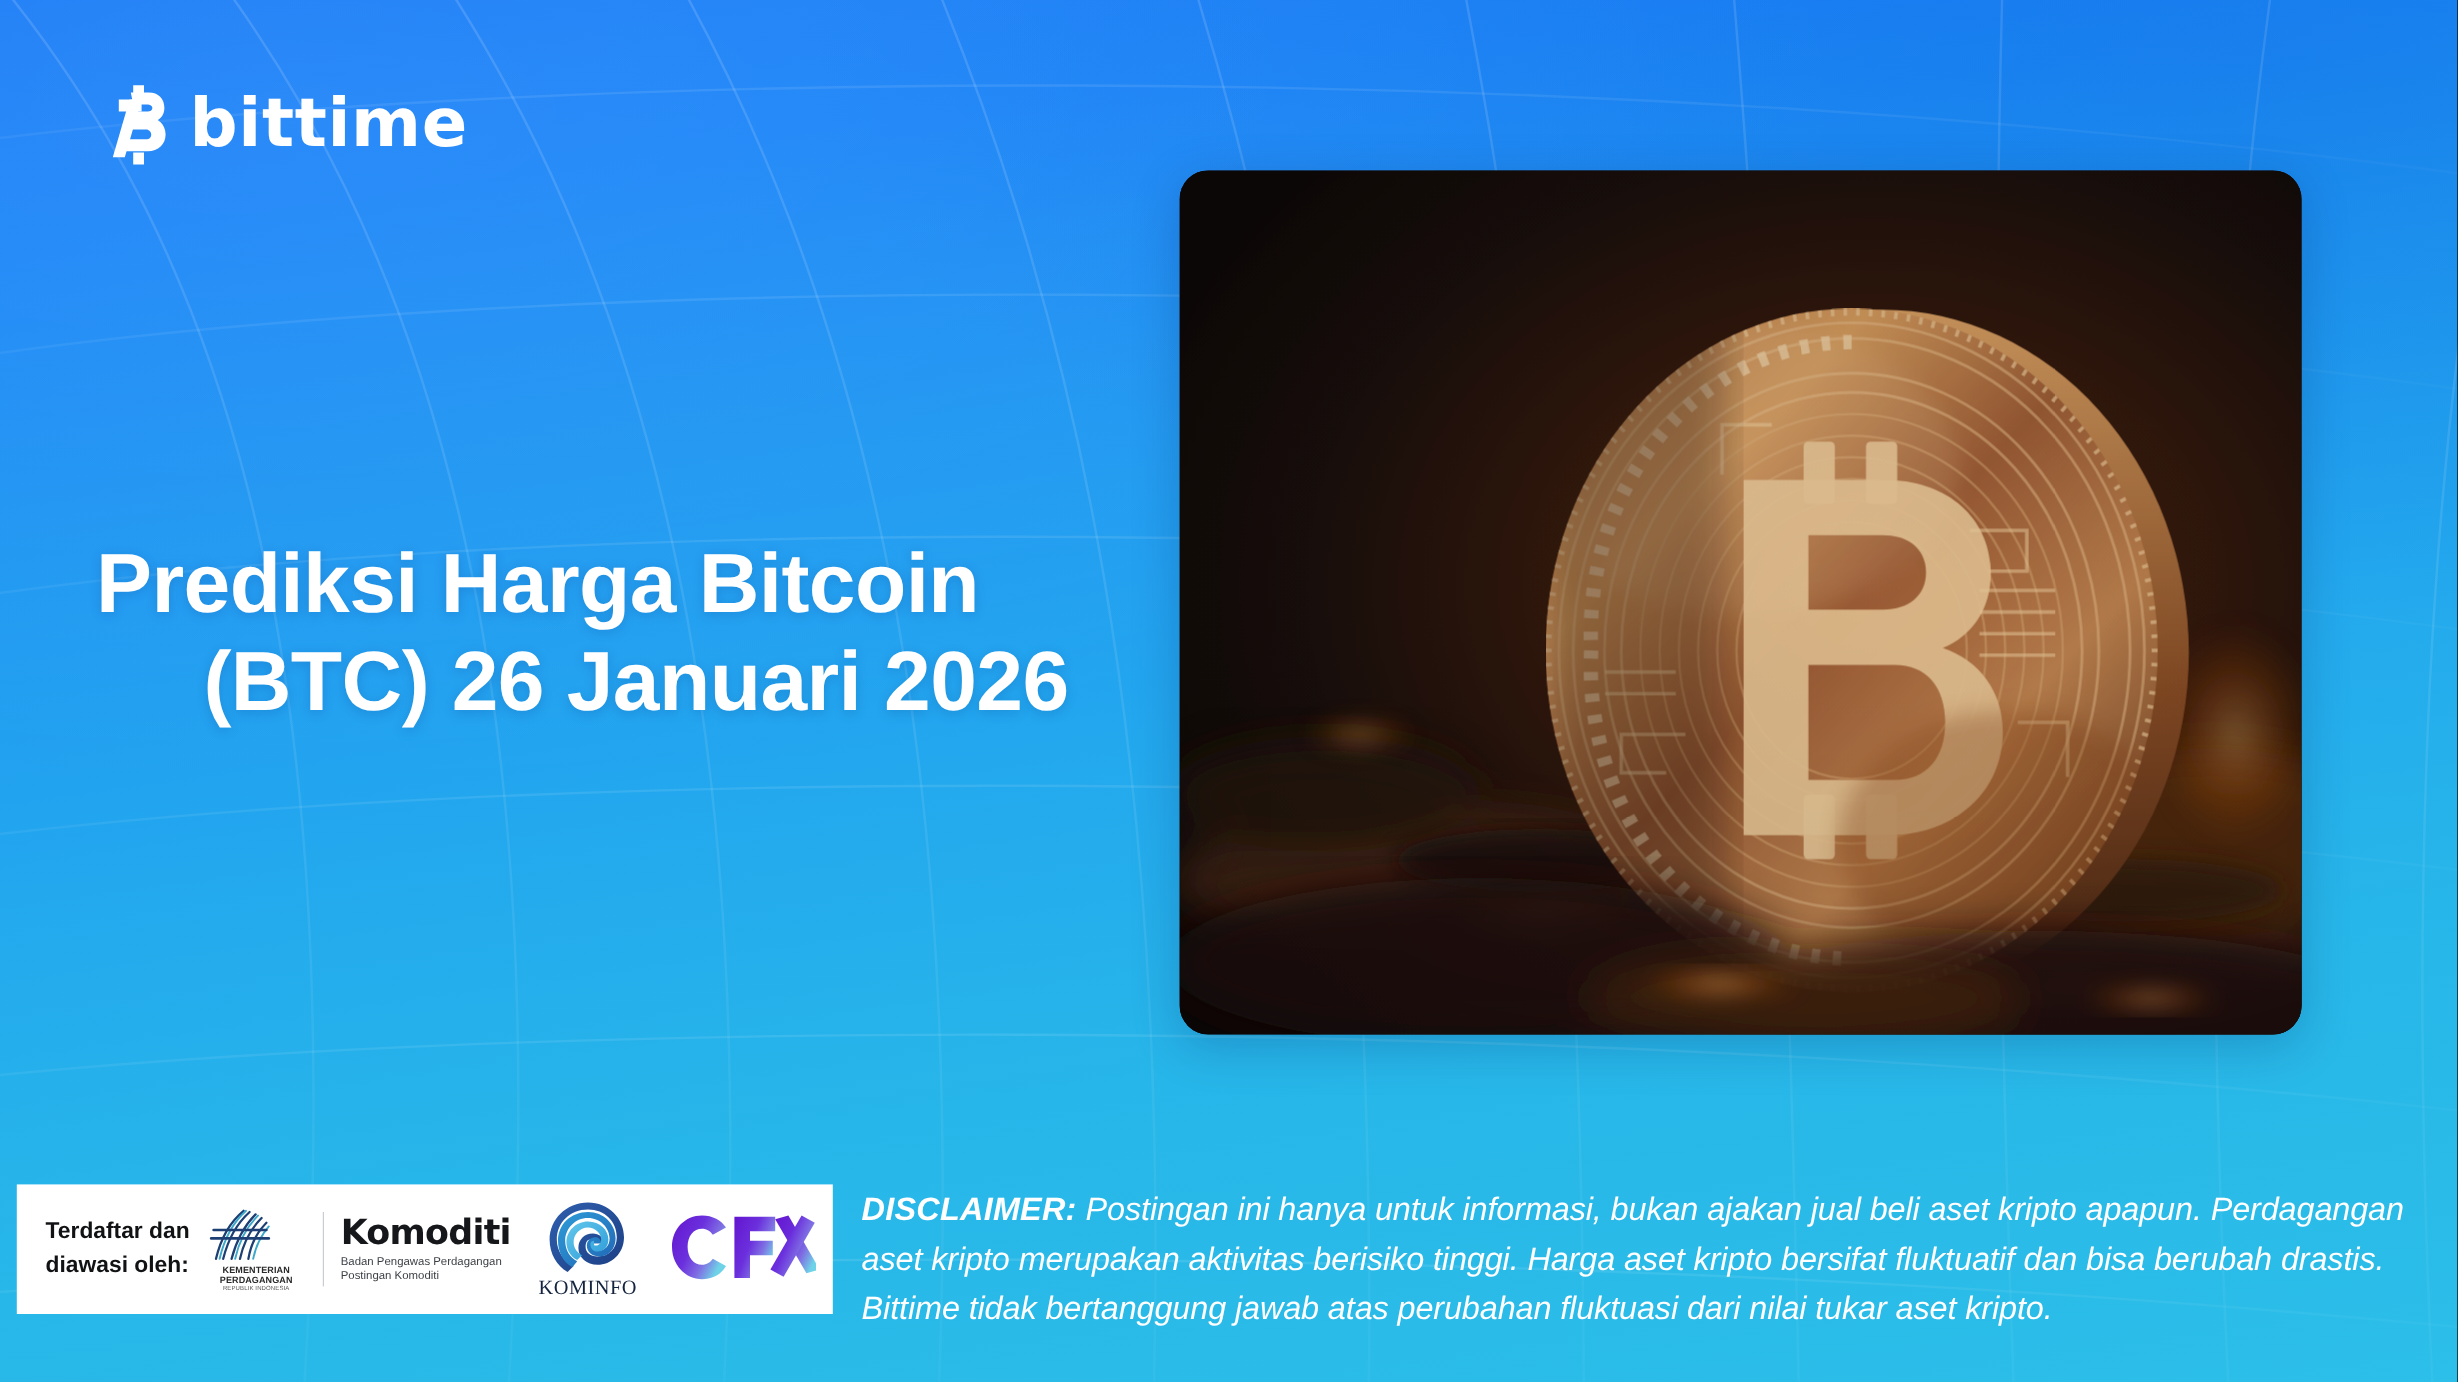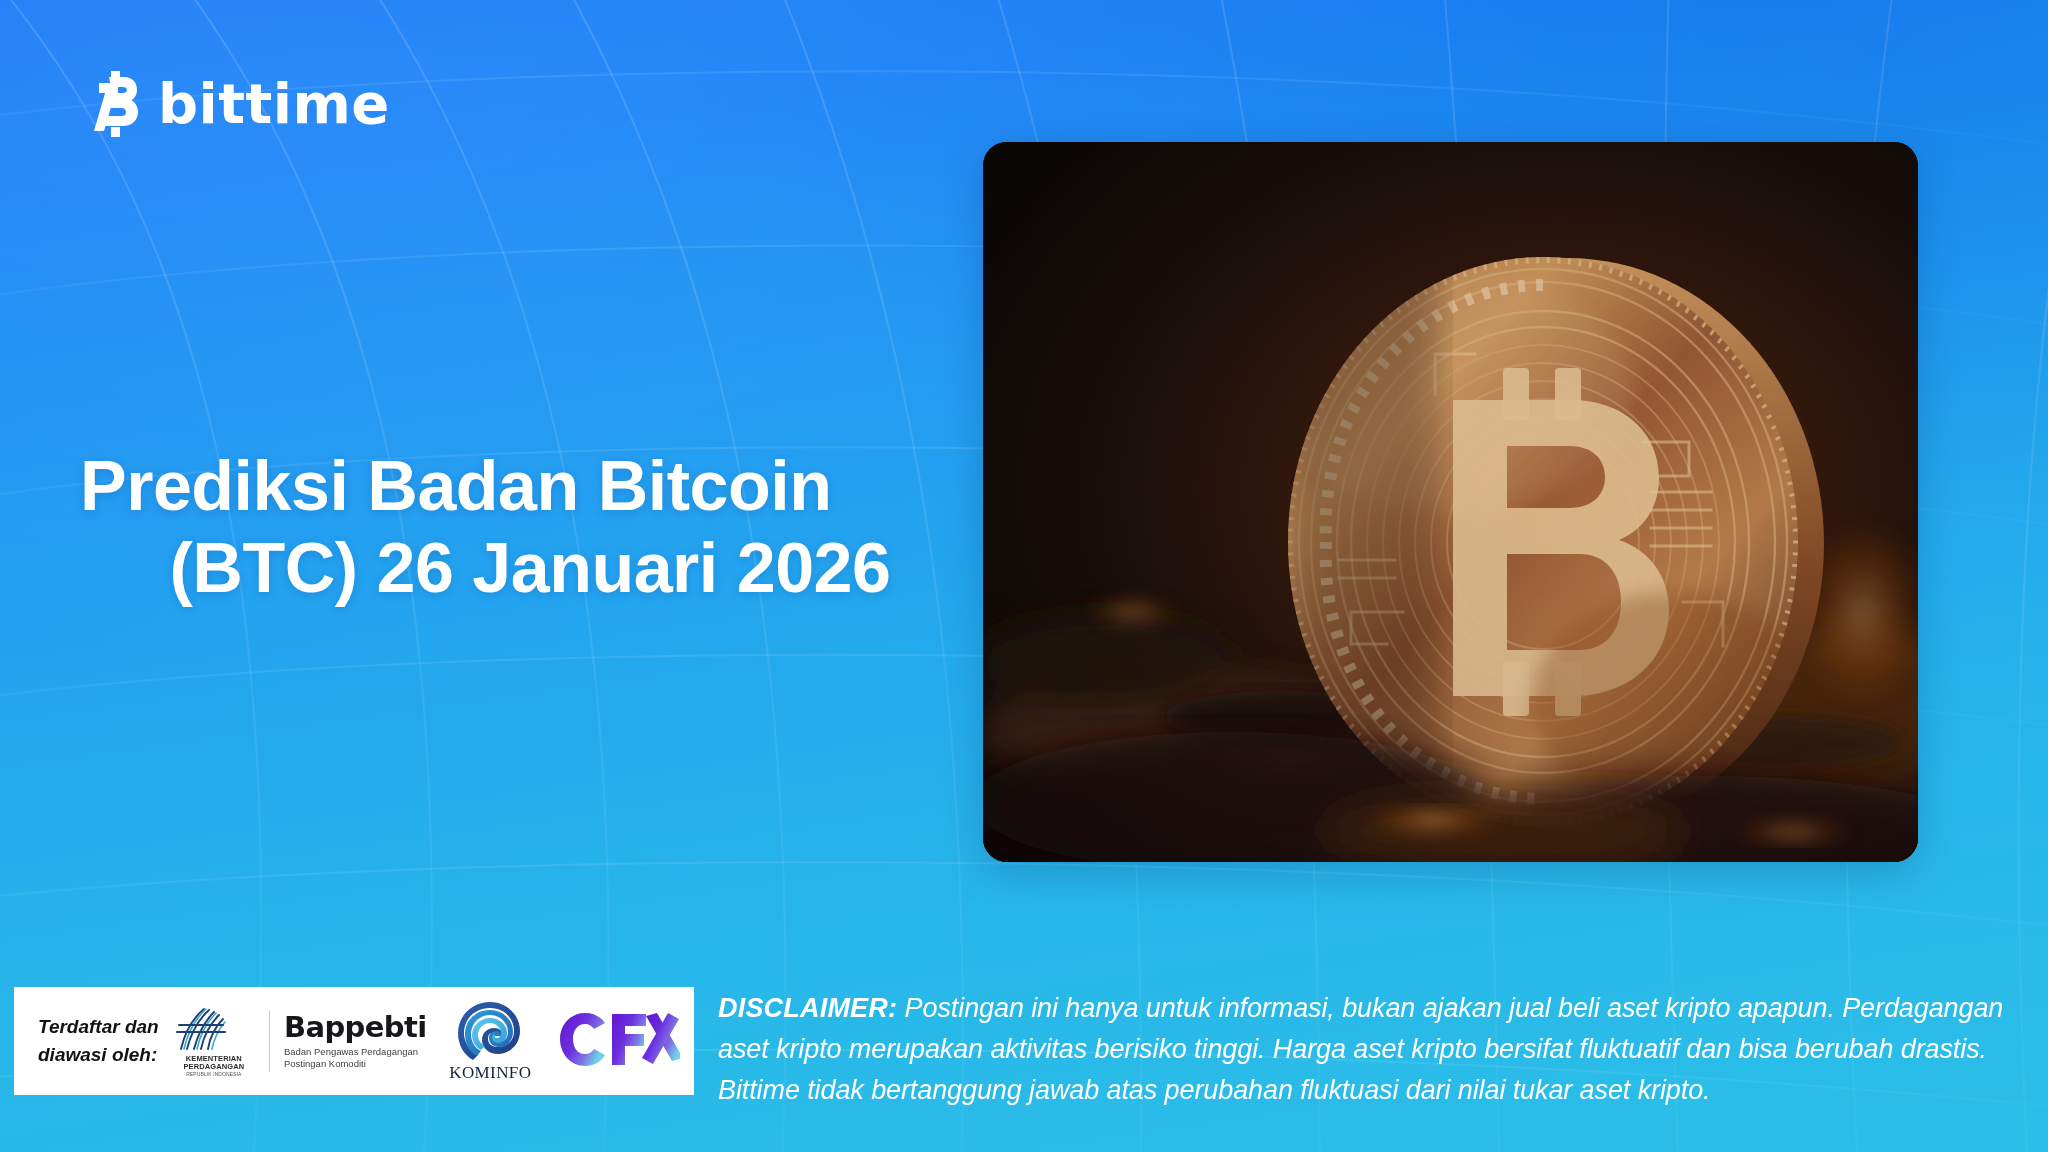--- a/index.html
+++ b/index.html
@@ -103,21 +103,20 @@
     height: 108px;
     background: #ffffff;
     display: flex;
     align-items: center;
     padding: 0 14px 0 24px;
     box-sizing: border-box;
     gap: 14px;
   }
   .badge-text {
     font-family: "Liberation Sans", sans-serif;
-    font-style: italic;
     font-weight: 700;
     font-size: 19px;
     color: #111214;
     line-height: 1.5;
     white-space: nowrap;
   }
   .kemendag { display: flex; flex-direction: column; width: 86px; }
   .kemendag-sub {
     font-size: 7.5px;
     font-weight: 700;
@@ -227,21 +226,21 @@
         <path d="M33,2 L42,2 L42,12 L33,12 Z"></path>
         <path d="M33,58 L42,58 L42,68 L33,68 Z"></path>
         <path d="M31,8 L46,8 C54,8 59,13 59,21 C59,28 54,33 46,33 L33,33 L35,24 L45,24 C47,24 49,23 49,21 C49,19 47,18 45,18 L33,18 Z"></path>
         <path d="M28,29 L45,29 C54,29 60,35 60,43 C60,51 54,57 45,57 L24,57 L26,47 L44,47 C46,47 48,46 48,43 C48,41 46,39 44,39 L26,39 Z"></path>
       </g>
     </svg>
     <span class="logo-word">bittime</span>
   </div>
 
   <h1 class="headline">
-    <span class="l1">Prediksi Badan Bitcoin</span>
+    <span class="l1">Prediksi Harga Bitcoin</span>
     <span class="l2">(BTC) 26 Januari 2026</span>
   </h1>
 
   <div class="hero">
     <svg viewBox="0 0 935 720" preserveAspectRatio="xMidYMid slice" aria-hidden="true">
       <defs>
         <radialGradient id="bgGlow" cx="62%" cy="48%" r="72%">
           <stop offset="0%" stop-color="#6b3216"></stop>
           <stop offset="38%" stop-color="#3b1c0e"></stop>
           <stop offset="72%" stop-color="#1a100c"></stop>
@@ -568,21 +567,21 @@
       <div class="kemendag-sub">
         <span>KEMENTERIAN</span><br>
         <span>PERDAGANGAN</span>
         <span class="tiny">REPUBLIK INDONESIA</span>
       </div>
     </div>
 
     <div class="vrule"></div>
 
     <div class="bappebti">
-      <div class="bappebti-name">Bappebti</div>
+      <div class="bappebti-name">Komoditi</div>
       <div class="bappebti-sub">
         <span>Badan Pengawas Perdagangan</span><br>
         <span>Postingan Komoditi</span>
       </div>
     </div>
 
     <div class="kominfo">
       <svg width="66" height="62" viewBox="0 0 66 62" aria-hidden="true">
         <defs>
           <linearGradient id="kmf1" x1="0%" y1="0%" x2="100%" y2="100%">

